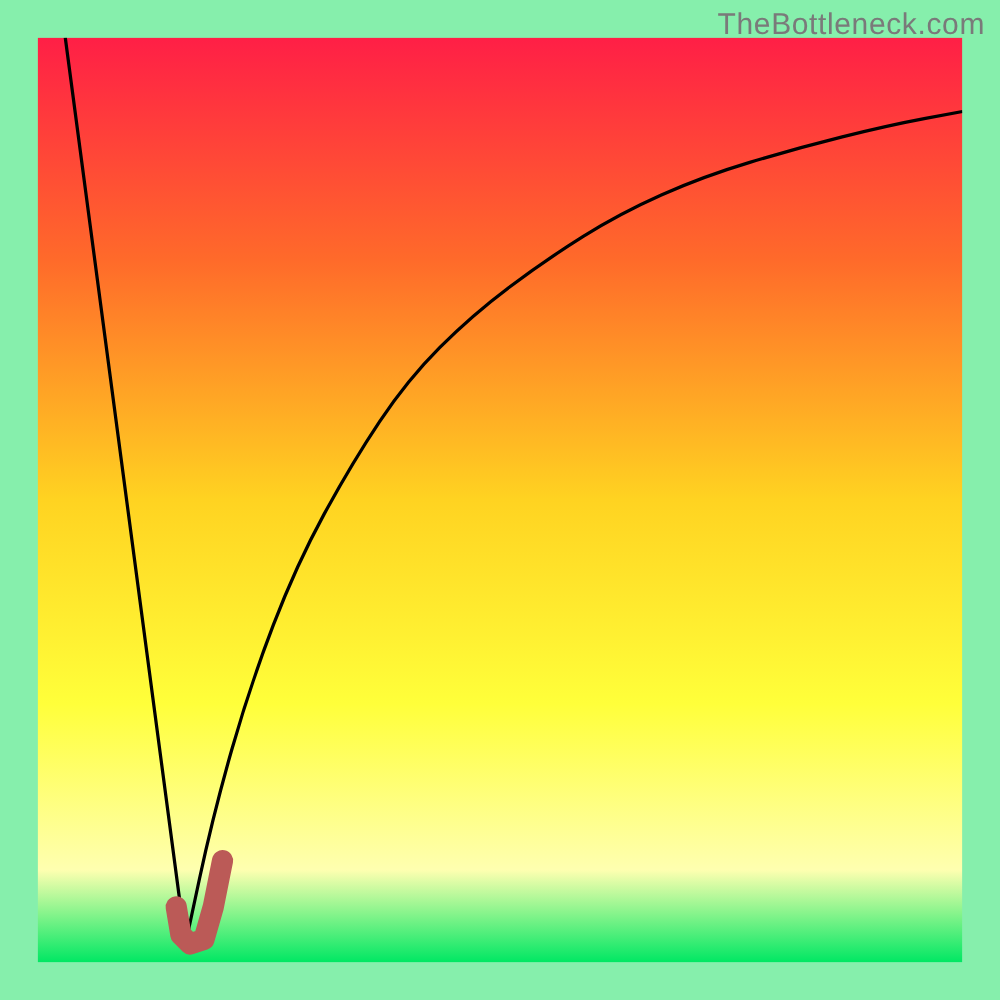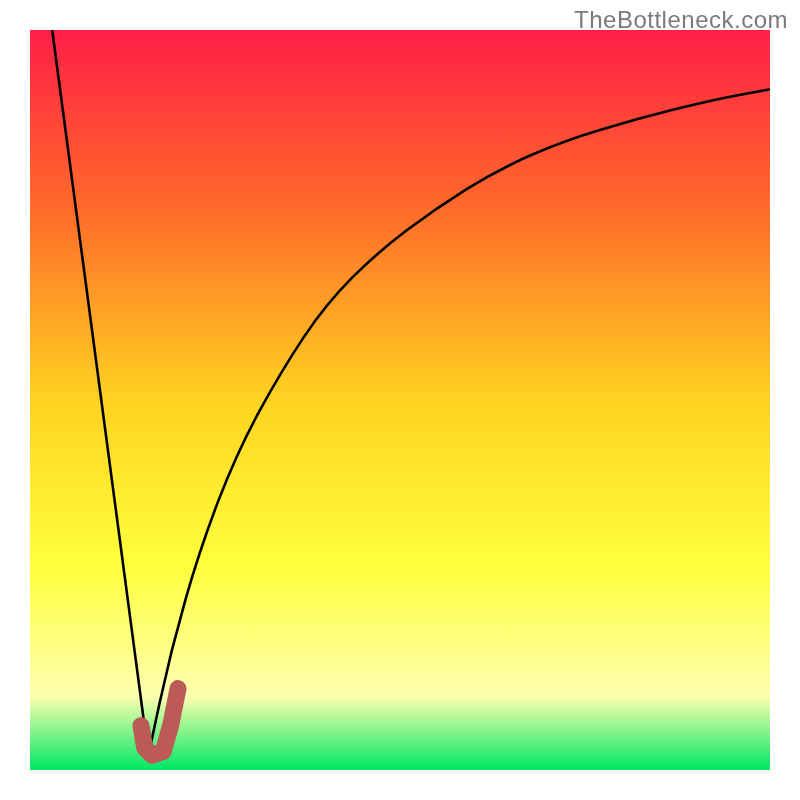--- a/index.html
+++ b/index.html
@@ -8,21 +8,21 @@
     width: 800px;
     height: 800px;
     overflow: hidden;
     background: #000;
     font-family: Arial, Helvetica, sans-serif;
   }
   .frame {
     position: relative;
     width: 800px;
     height: 800px;
-    background: #ffffff;
+    background: #86efac;
     text-decoration: underline;
   }
   .plot {
     position: absolute;
     left: 30px;
     top: 30px;
     width: 740px;
     height: 740px;
     overflow: hidden;
   }

